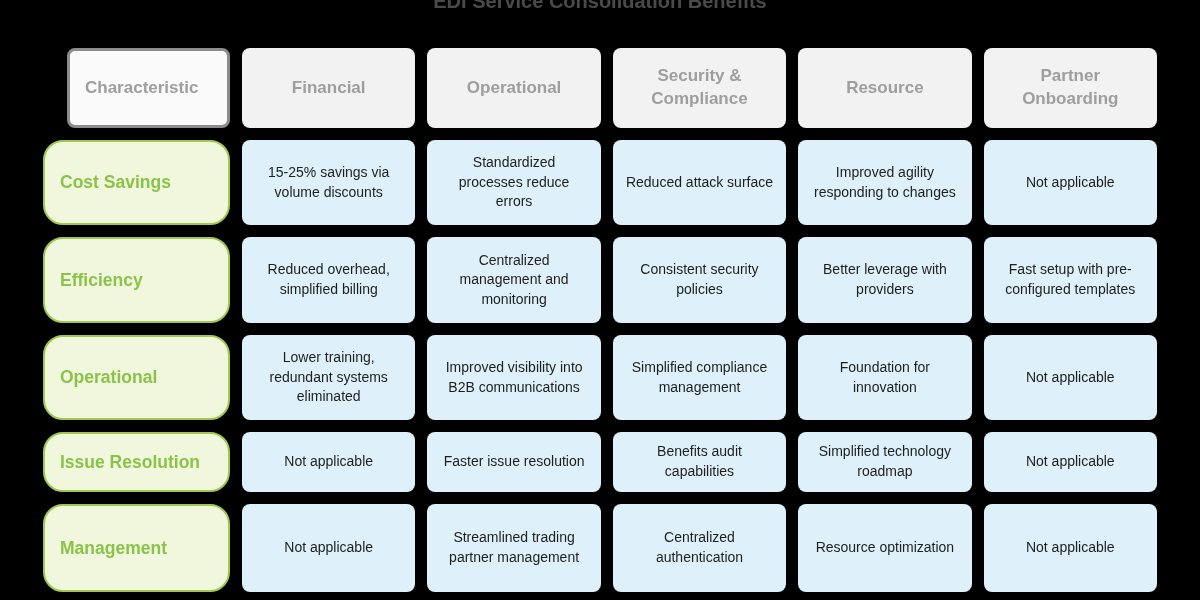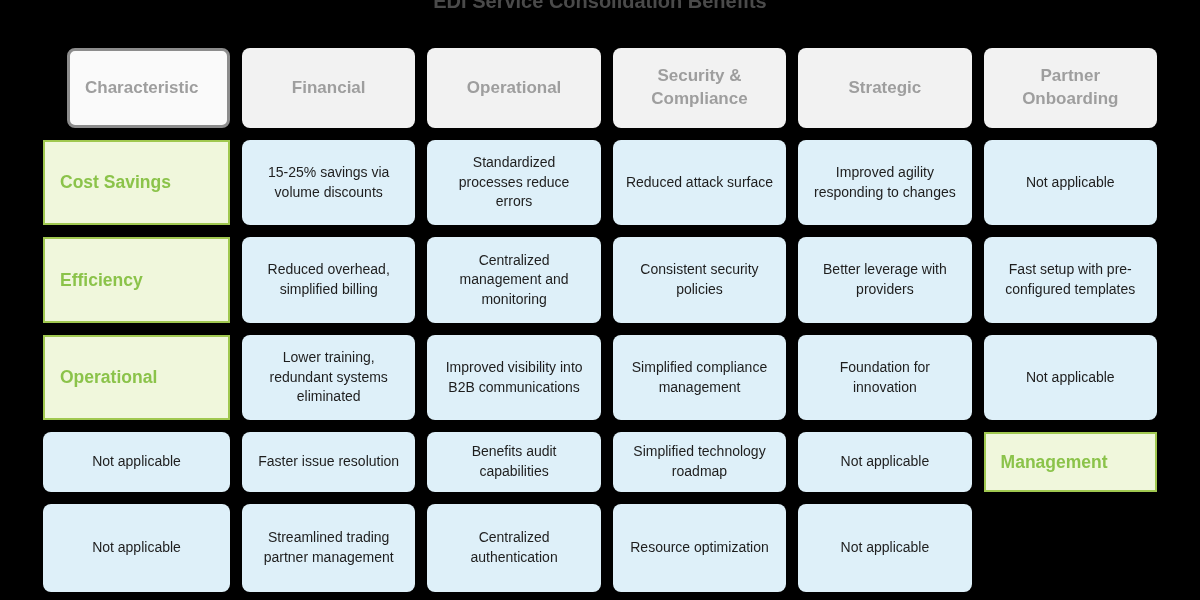--- a/index.html
+++ b/index.html
@@ -58,21 +58,21 @@
     background: var(--corner-bg, #fafafa);
     border: 3px solid var(--corner-border, #8c8c8c);
     justify-content: flex-start;
     text-align: left;
     padding-left: 15px;
     margin-left: 24px;
   }
   .rowlabel {
     background: var(--row-label-bg, #f0f7dc);
     border: 2px solid var(--row-label-border, #a0c850);
-    border-radius: 0;
+    border-radius: 20px;
     color: var(--row-label-text, #8bc34a);
     font-weight: bold;
     font-size: 17.5px;
     display: flex;
     align-items: center;
     padding-left: 15px;
     padding-right: 4px;
     box-sizing: border-box;
   }
   .cell {
@@ -95,21 +95,21 @@
 <div class="stage">
 
   <div class="title">EDI Service Consolidation Benefits</div>
 
   <div class="matrix">
 
     <div class="hdr corner">Characteristic</div>
     <div class="hdr">Financial</div>
     <div class="hdr">Operational</div>
     <div class="hdr">Security &amp; Compliance</div>
-    <div class="hdr">Strategic</div>
+    <div class="hdr">Resource</div>
     <div class="hdr">Partner Onboarding</div>
 
     <div class="rowlabel">Cost Savings</div>
     <div class="cell">15-25% savings via volume discounts</div>
     <div class="cell">Standardized processes reduce errors</div>
     <div class="cell">Reduced attack surface</div>
     <div class="cell">Improved agility responding to changes</div>
     <div class="cell">Not applicable</div>
 
     <div class="rowlabel">Efficiency</div>
@@ -119,20 +119,21 @@
     <div class="cell">Better leverage with providers</div>
     <div class="cell">Fast setup with pre-configured templates</div>
 
     <div class="rowlabel">Operational</div>
     <div class="cell">Lower training, redundant systems eliminated</div>
     <div class="cell">Improved visibility into B2B communications</div>
     <div class="cell">Simplified compliance management</div>
     <div class="cell">Foundation for innovation</div>
     <div class="cell">Not applicable</div>
 
+    <div class="rowlabel">Issue Resolution</div>
     <div class="cell">Not applicable</div>
     <div class="cell">Faster issue resolution</div>
     <div class="cell">Benefits audit capabilities</div>
     <div class="cell">Simplified technology roadmap</div>
     <div class="cell">Not applicable</div>
 
     <div class="rowlabel">Management</div>
     <div class="cell">Not applicable</div>
     <div class="cell">Streamlined trading partner management</div>
     <div class="cell">Centralized authentication</div>

